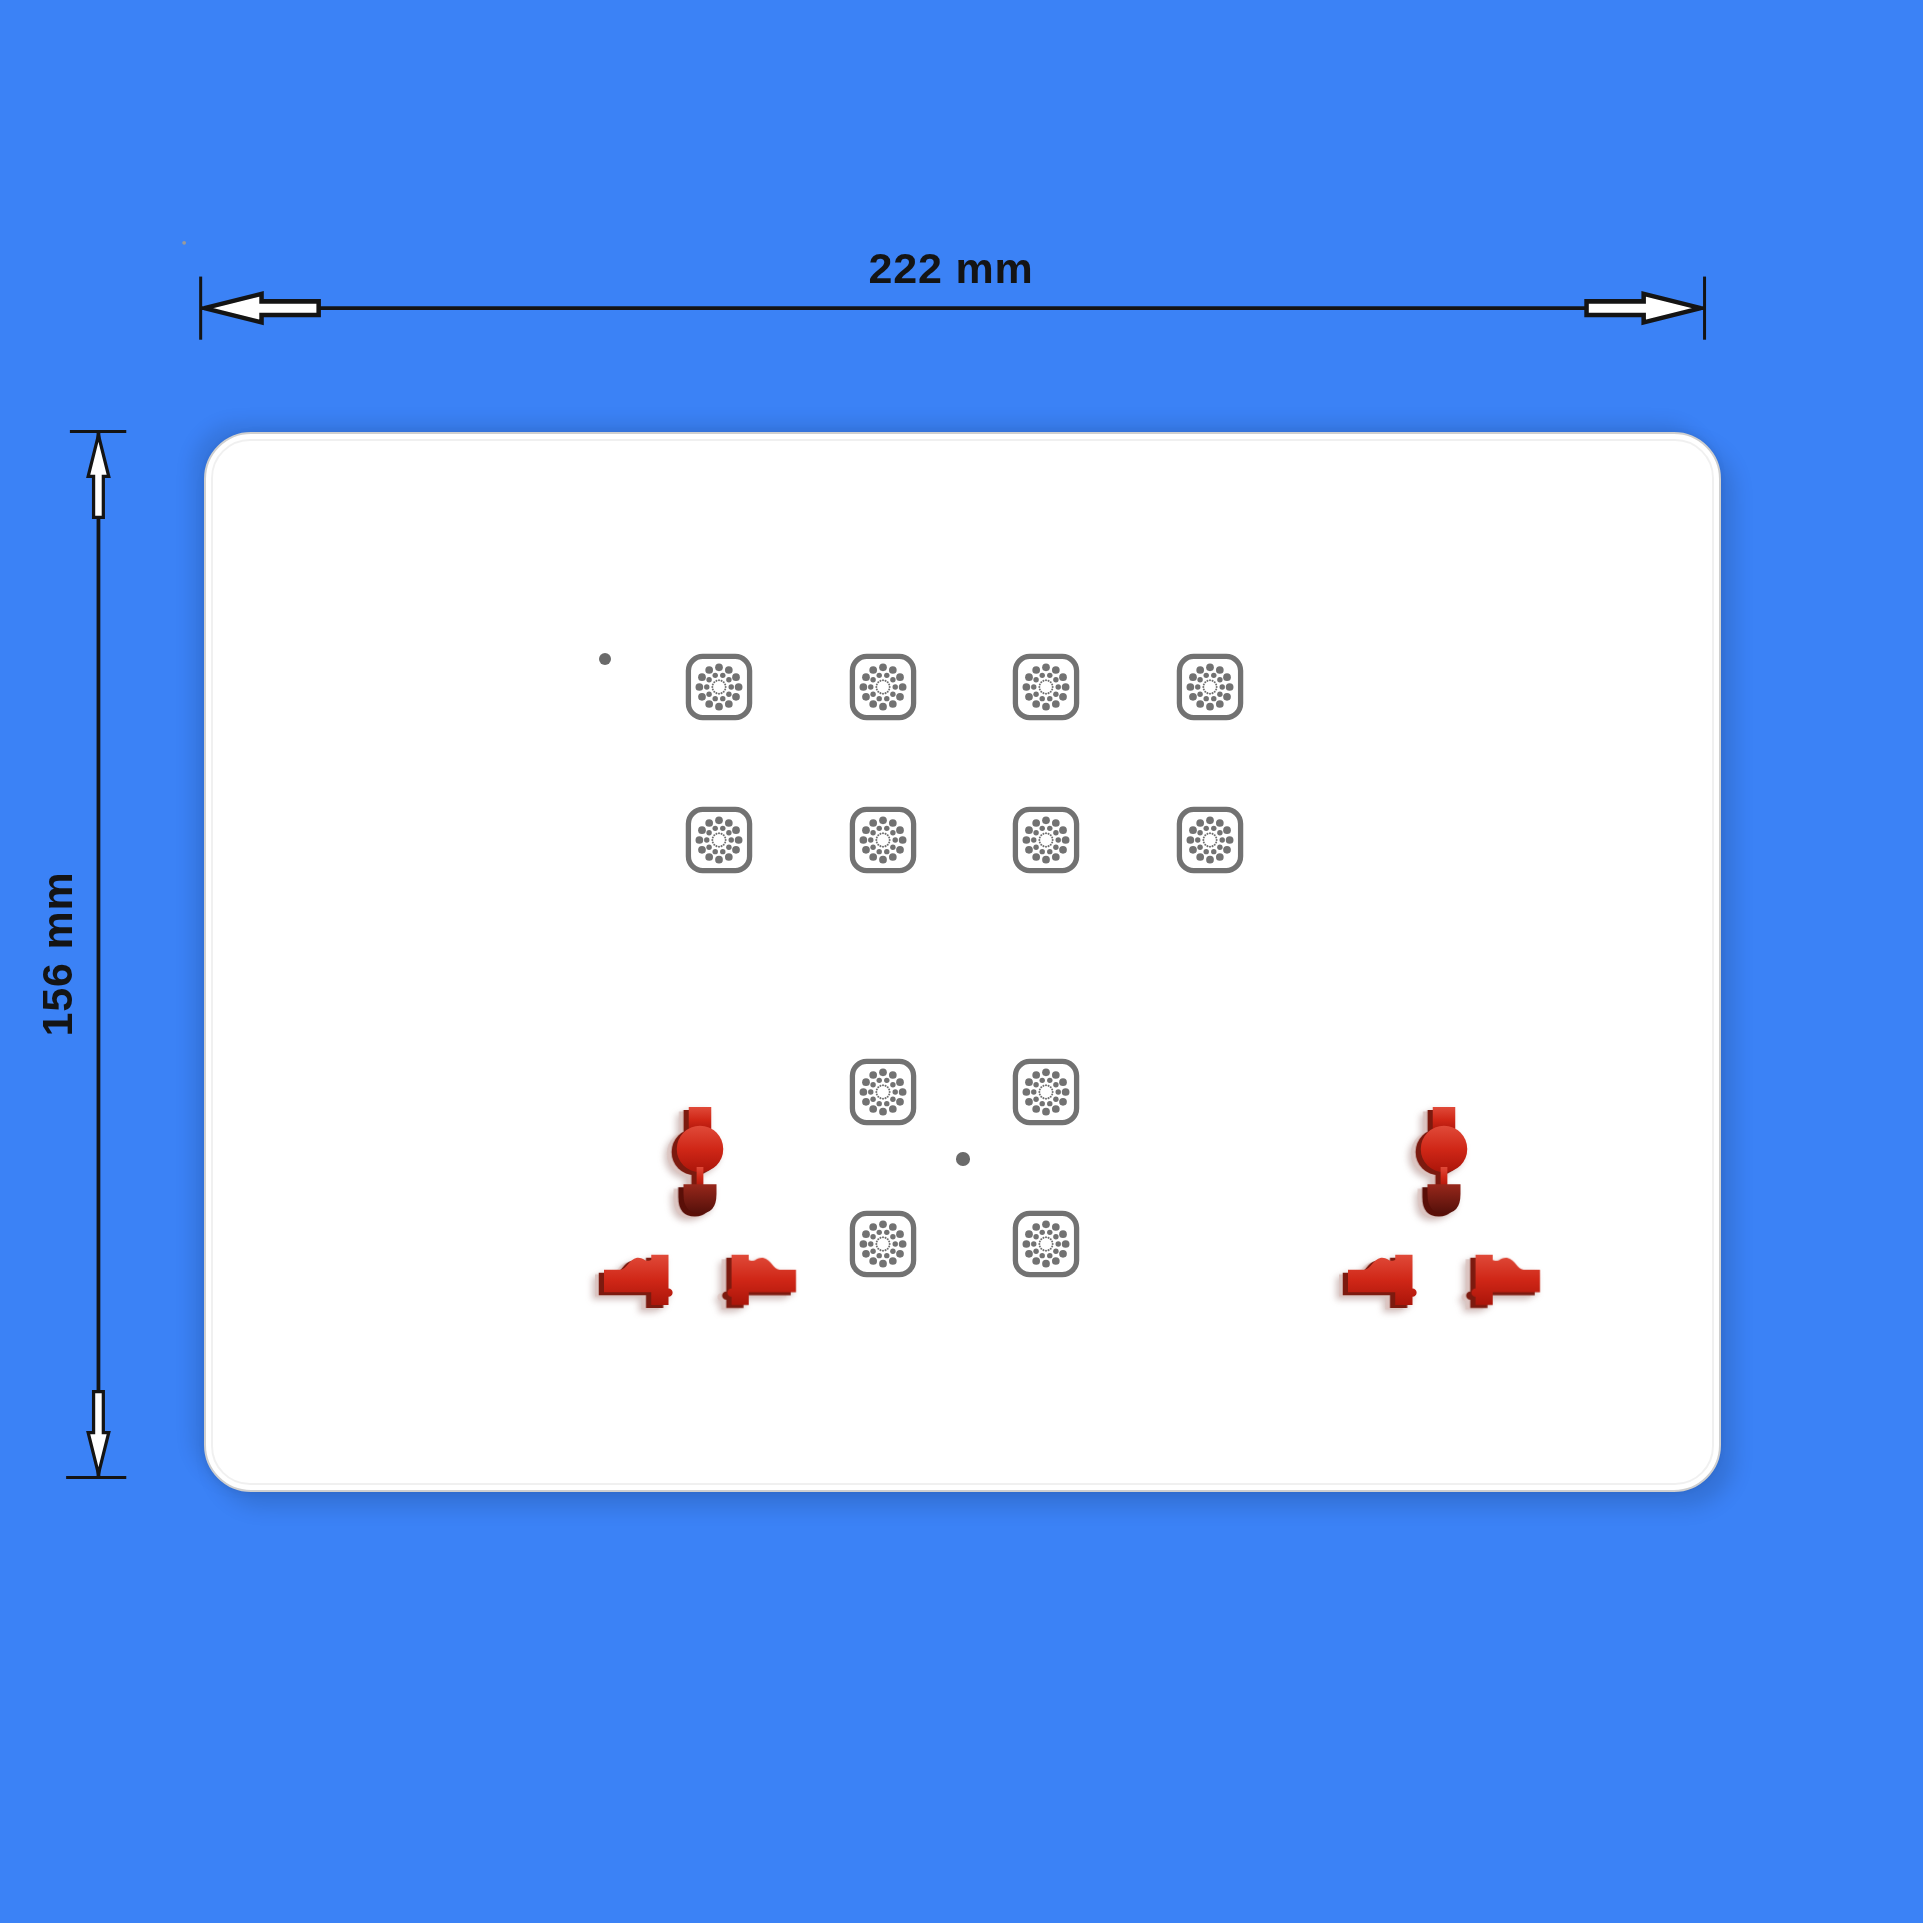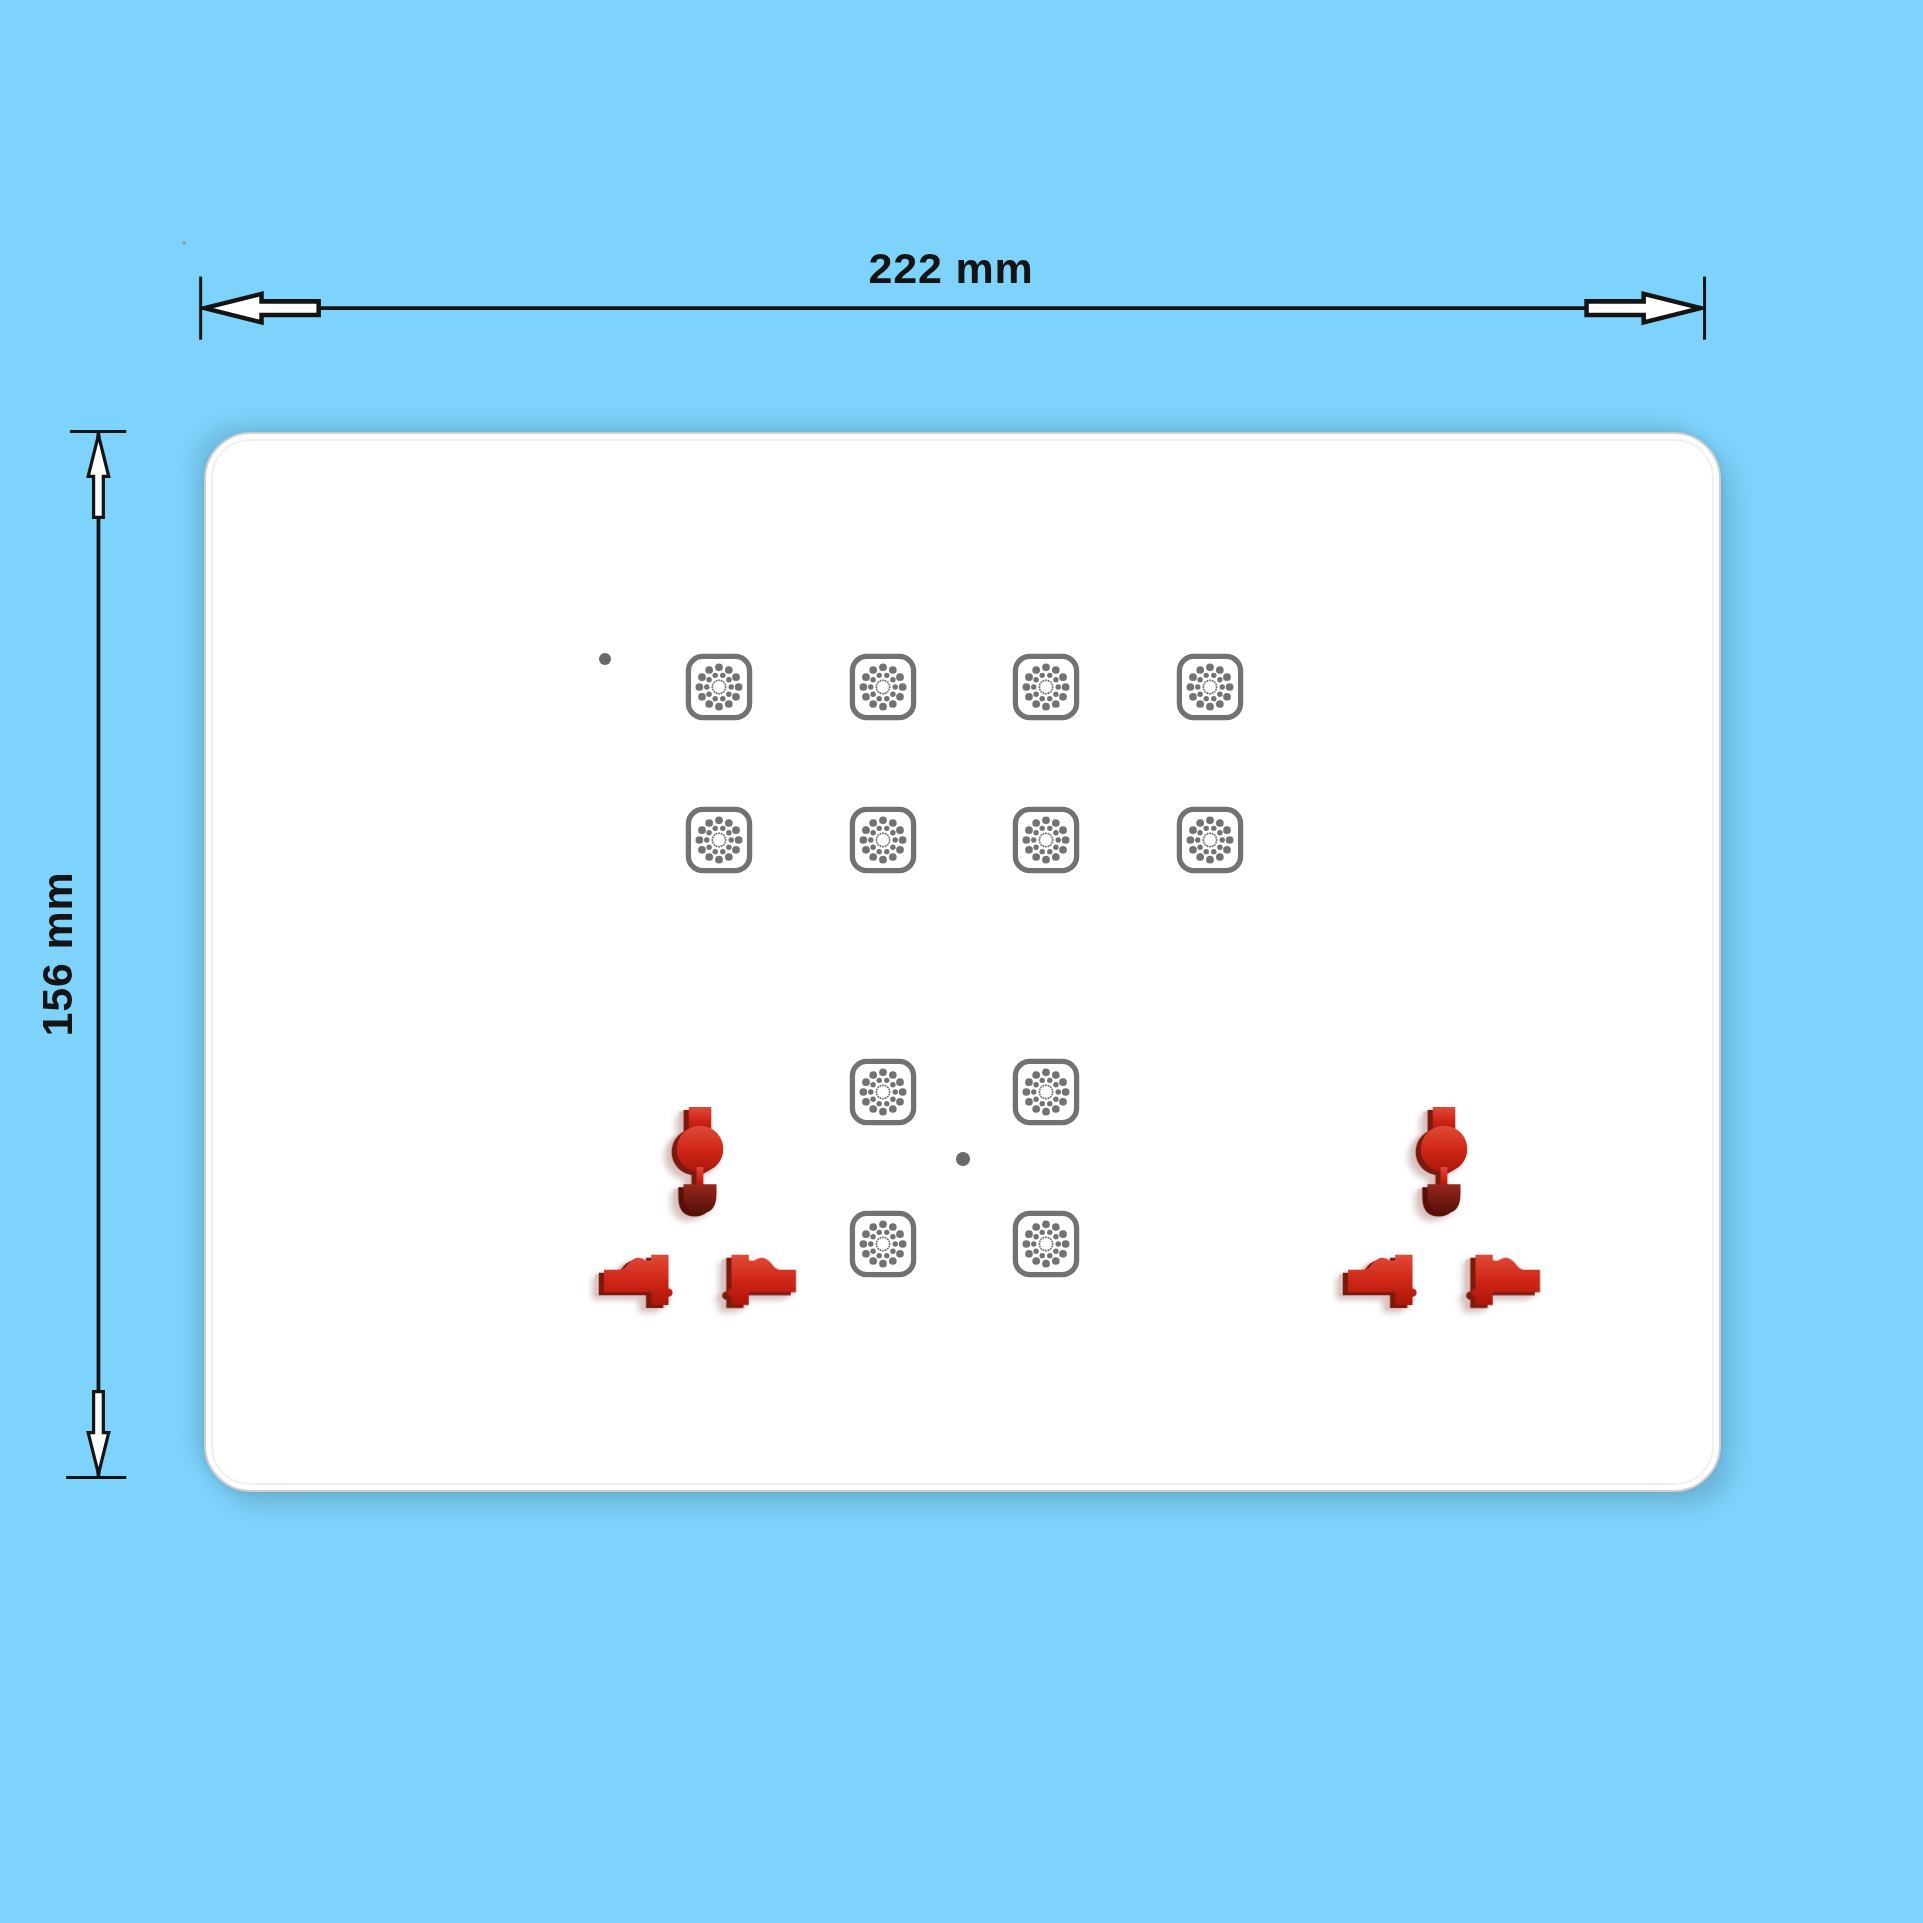--- a/index.html
+++ b/index.html
@@ -1,16 +1,16 @@
 <!DOCTYPE html>
 <html style="font-size:12px"><head>
 <meta charset="utf-8">
 <style>
   html,body{margin:0;padding:0;background:#ffffff;}
-  .canvas{position:relative;width:1924px;height:1924px;background:#7dd3fc;overflow:hidden;
+  .canvas{position:relative;width:1924px;height:1924px;background:#3b82f6;overflow:hidden;
           font-family:"Liberation Sans",sans-serif;}
 
   
   .dims{position:absolute;left:0;top:0;width:1924px;height:1924px;pointer-events:none;}
   .dim-label{position:absolute;font-weight:700;font-size:43px;color:#141414;
              letter-spacing:0.8px;white-space:nowrap;}
   .dim-label.w{left:951px;top:268px;transform:translate(-50%,-50%);}
   .dim-label.h{left:57px;top:954px;transform:translate(-50%,-50%) rotate(-90deg);}
 
   

